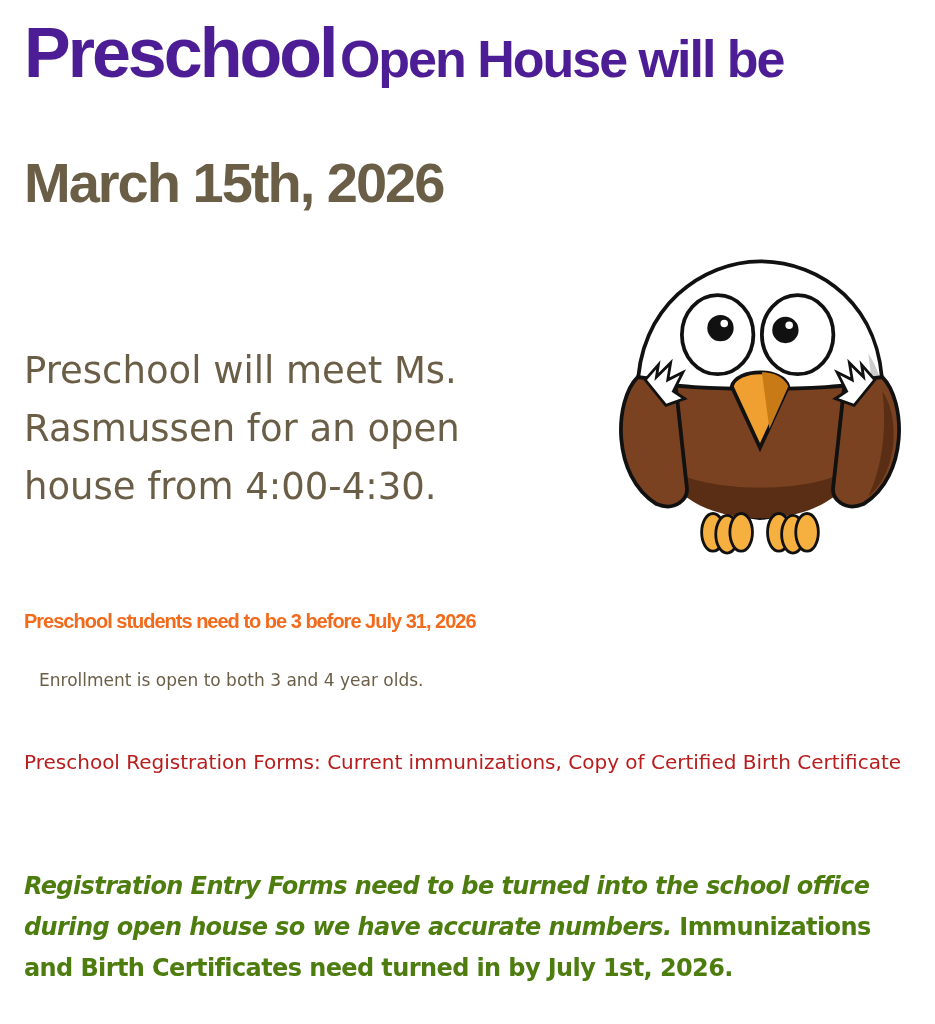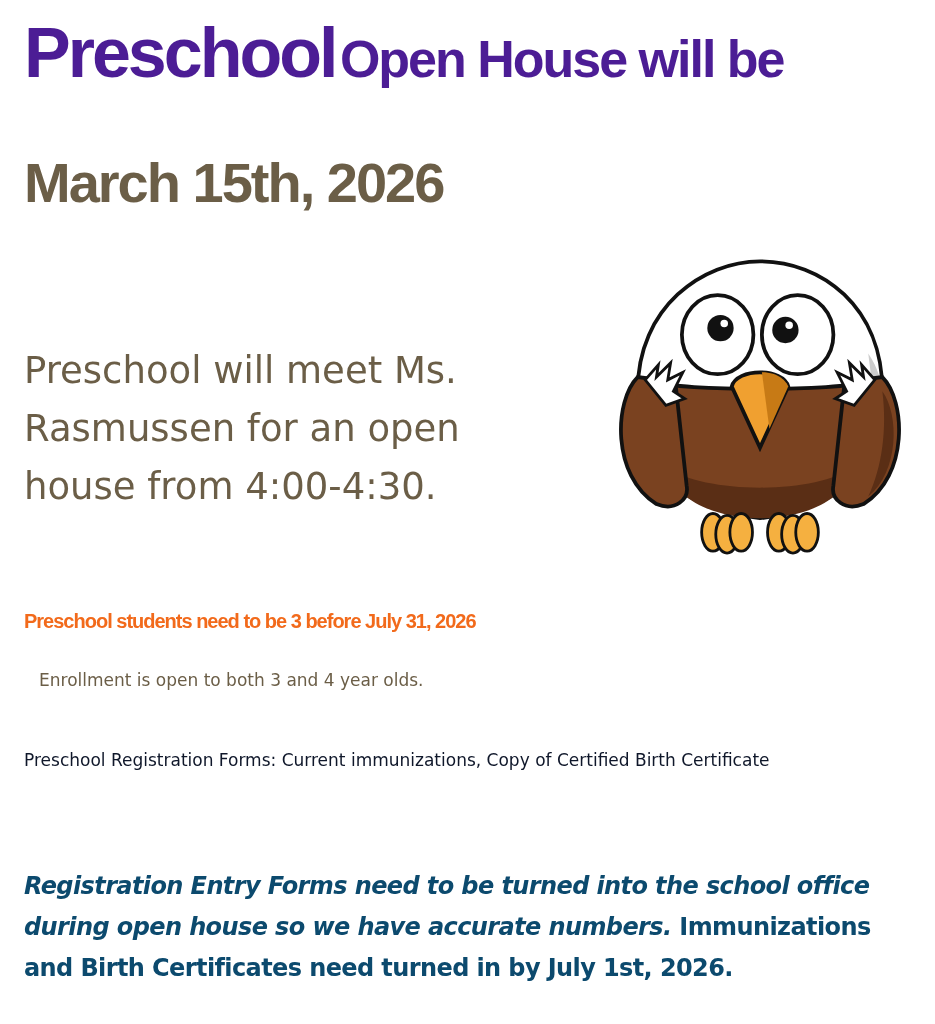--- a/index.html
+++ b/index.html
@@ -21,26 +21,26 @@
     .age-req {
       position: absolute; left: 24px; top: 610px; white-space: nowrap;
       font-weight: 700; font-size: 20px; color: #f26a1b; letter-spacing: -1px;
     }
     .enroll {
       position: absolute; left: 24px; top: 670px; white-space: nowrap;
       font-family: "DejaVu Sans", sans-serif; font-size: 17px; color: #6b5e47; margin-left: 15px;
     }
     .forms {
       position: absolute; left: 24px; top: 750px; white-space: nowrap;
-      font-family: "DejaVu Sans", sans-serif; font-size: 17px; color: #0f172a; text-align: right;
+      font-family: "DejaVu Sans", sans-serif; font-size: 20px; color: #b91c1c; text-align: right;
     }
     .notice {
       position: absolute; left: 24px; top: 866px; width: 890px;
       font-family: "DejaVu Sans", sans-serif; font-size: 24px; line-height: 41px;
-      font-weight: 700; color: #0c4a6e; letter-spacing: -0.6px;
+      font-weight: 700; color: #4d7c0f; letter-spacing: -0.6px;
     }
     .notice em { font-style: italic; }
   </style>
 </head>
 <body>
 
 <div class="hl-line1">
   <span class="big">Preschool</span>
   <span class="med">Open House will be</span>
 </div>

